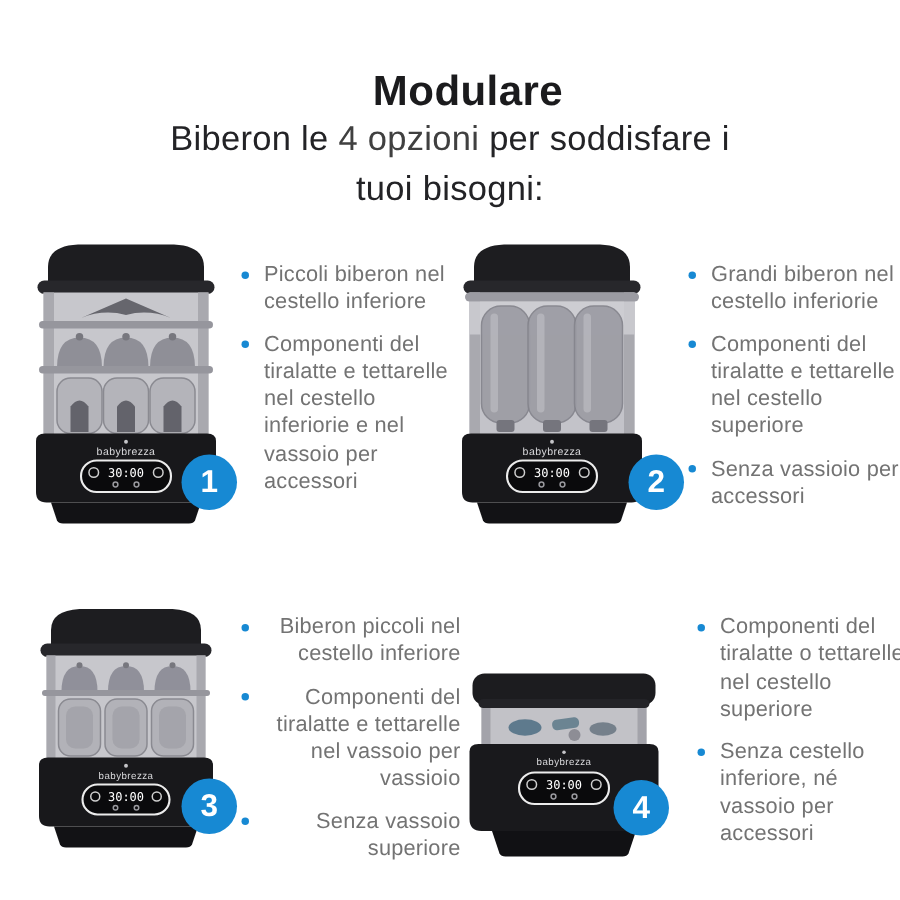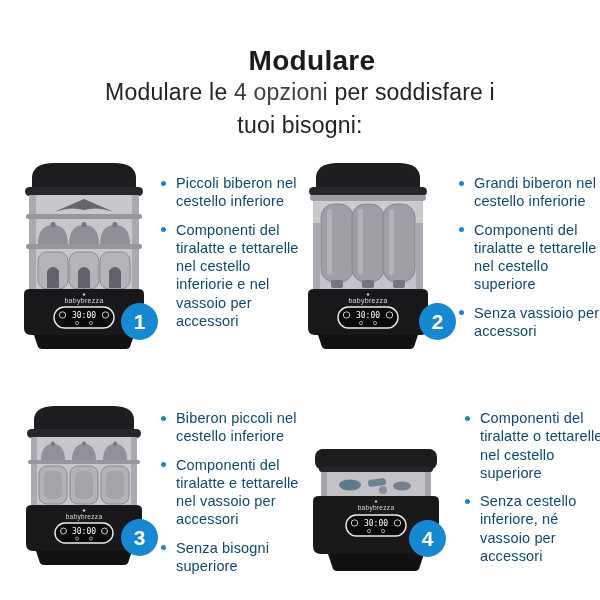--- a/index.html
+++ b/index.html
@@ -21,38 +21,38 @@
          display:flex;align-items:center;justify-content:center;color:#ffffff;
          font-size:21px;font-weight:bold;}
   .fig1 .badge{left:113px;top:151px;}
   .fig2 .badge{left:127px;top:151px;}
   .fig3 .badge{left:113px;top:127px;}
   .fig4 .badge{left:111px;top:90px;}
 
   ul.bullets{position:absolute;margin:0;padding:0;list-style:none;}
   .list1{left:159px;top:174px;width:148px;}
   .list2{left:457px;top:174px;width:147px;}
-  .list3{left:159px;top:409px;width:148px;}
+  .list3{left:159px;top:409px;width:148px;text-align:right;}
   .list4{left:463px;top:409px;width:147px;}
   ul.bullets li{position:relative;padding-left:17px;margin:0 0 10px 0;
-                font-size:14.5px;line-height:18.3px;letter-spacing:.15px;color:#0c4a6e;}
+                font-size:14.5px;line-height:18.3px;letter-spacing:.15px;color:#737373;}
   ul.bullets li::before{content:"";position:absolute;left:2px;top:6.5px;width:5px;height:5px;
                         border-radius:50%;background:#1789d3;}
 
   svg text{font-family:"Liberation Sans",sans-serif;}
   svg .digits{font-family:"DejaVu Sans Mono",monospace;}
 </style>
 </head>
 <body>
 
 <div class="page">
 
   <h1 class="title">Modulare</h1>
 
-  <p class="subtitle"><span>Modulare le </span><span class="accent">4 opzioni</span><span> per soddisfare i</span><br>
+  <p class="subtitle"><span>Biberon le </span><span class="accent">4 opzioni</span><span> per soddisfare i</span><br>
     <span>tuoi bisogni:</span>
   </p>
 
   <figure class="fig fig1">
     <svg width="152" height="200" viewBox="0 0 152 200">
       <g>
         <path d="M24 40 L24 26 Q24 12 44 11 L108 11 Q128 12 128 26 L128 40 Z" fill="#1d1d20"></path>
         <rect x="17" y="35" width="118" height="9" rx="4.5" fill="#27272b"></rect>
       </g>
       <g>
@@ -181,22 +181,22 @@
           <circle cx="69" cy="146.5" r="1.5" fill="none" stroke="#9a9a9f"></circle>
           <circle cx="83" cy="146.5" r="1.5" fill="none" stroke="#9a9a9f"></circle>
         </g>
       </g>
     </svg>
     <div class="badge">3</div>
   </figure>
 
   <ul class="bullets list3">
     <li>Biberon piccoli nel cestello inferiore</li>
-    <li>Componenti del tiralatte e tettarelle nel vassoio per accessori</li>
-    <li>Senza bisogni superiore</li>
+    <li>Componenti del tiralatte e tettarelle nel vassoio per vassioio</li>
+    <li>Senza vassoio superiore</li>
   </ul>
 
   <figure class="fig fig4">
     <svg width="156" height="160" viewBox="0 0 156 160">
       <g>
         <rect x="17" y="19" width="122" height="21" rx="8" fill="#1c1c1f"></rect>
         <rect x="21" y="36" width="114" height="6" rx="3" fill="#232327"></rect>
       </g>
       <g>
         <rect x="23" y="42" width="110" height="25" fill="#bdbdc3" opacity="0.93"></rect>

